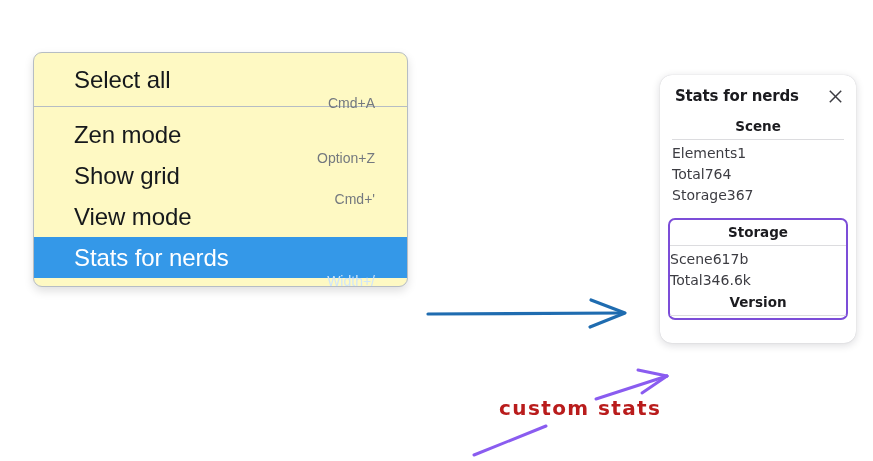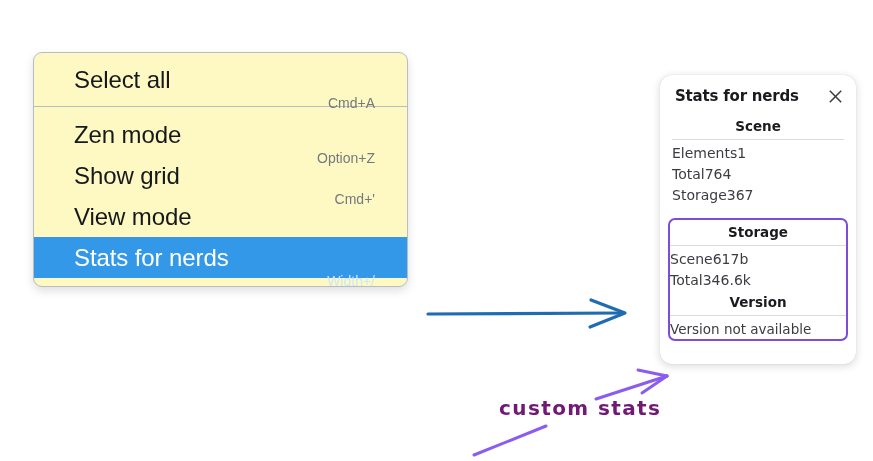--- a/index.html
+++ b/index.html
@@ -141,21 +141,21 @@
     width: 873px; height: 461px;
     pointer-events: none;
   }
   #annotation-text {
     position: absolute;
     left: 499px;
     top: 396px;
     font-family: "DejaVu Sans", sans-serif;
     font-size: 20px;
     font-weight: bold;
-    color: #701a75;
+    color: #b91c1c;
     letter-spacing: 1.4px;
     white-space: nowrap;
   }
 </style>
 </head>
 <body>
 
 <div id="context-menu">
 
   <div class="menu-section">
@@ -223,21 +223,20 @@
       <span class="sr-key">Scene</span>
       <span class="sr-val">617b</span>
     </div>
     <div class="stat-row">
       <span class="sr-key">Total</span>
       <span class="sr-val">346.6k</span>
     </div>
 
     <div class="group-title">Version</div>
     <div class="group-rule"></div>
-    <div class="stat-note">Version not available</div>
   </div>
 
 </div>
 
 <svg id="annotations" viewBox="0 0 873 461" xmlns="http://www.w3.org/2000/svg">
 
   <g>
     <line x1="428" y1="314" x2="622" y2="313" stroke="#1f6cb0" stroke-width="3.2" stroke-linecap="round"></line>
     <polyline points="591,300 625,313 590,327" fill="none" stroke="#1f6cb0" stroke-width="3.2" stroke-linecap="round" stroke-linejoin="round"></polyline>
   </g>

